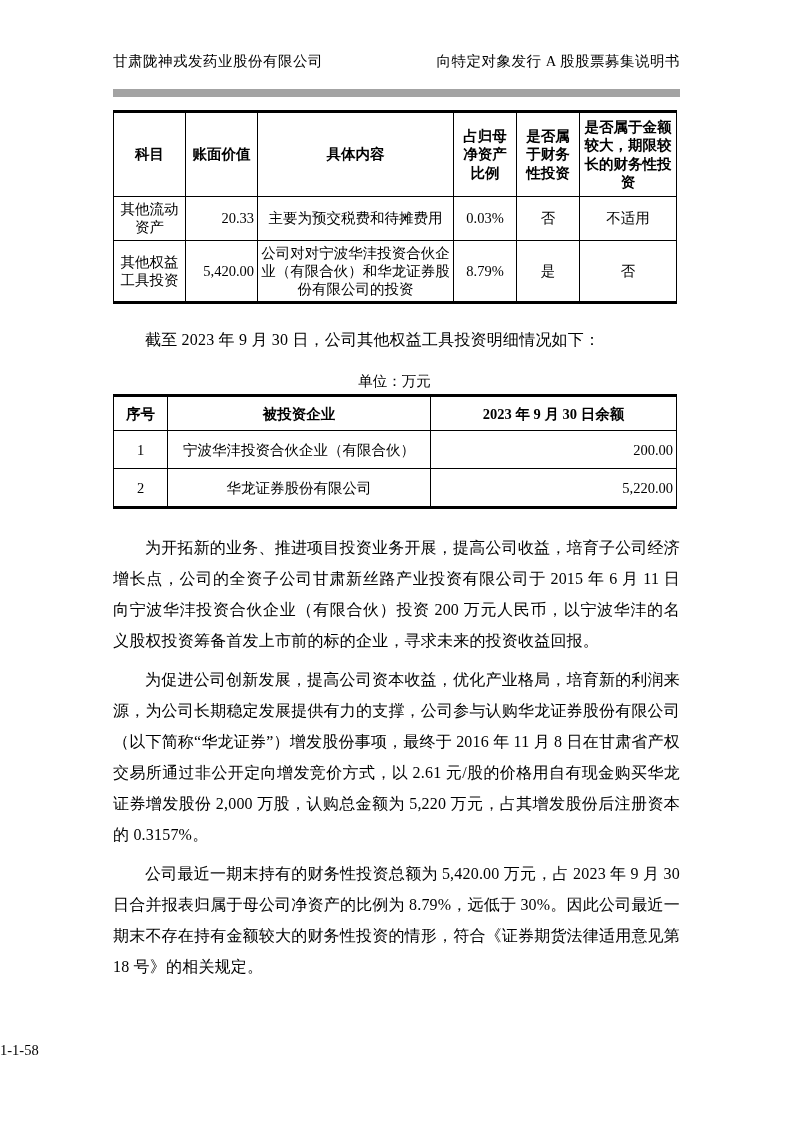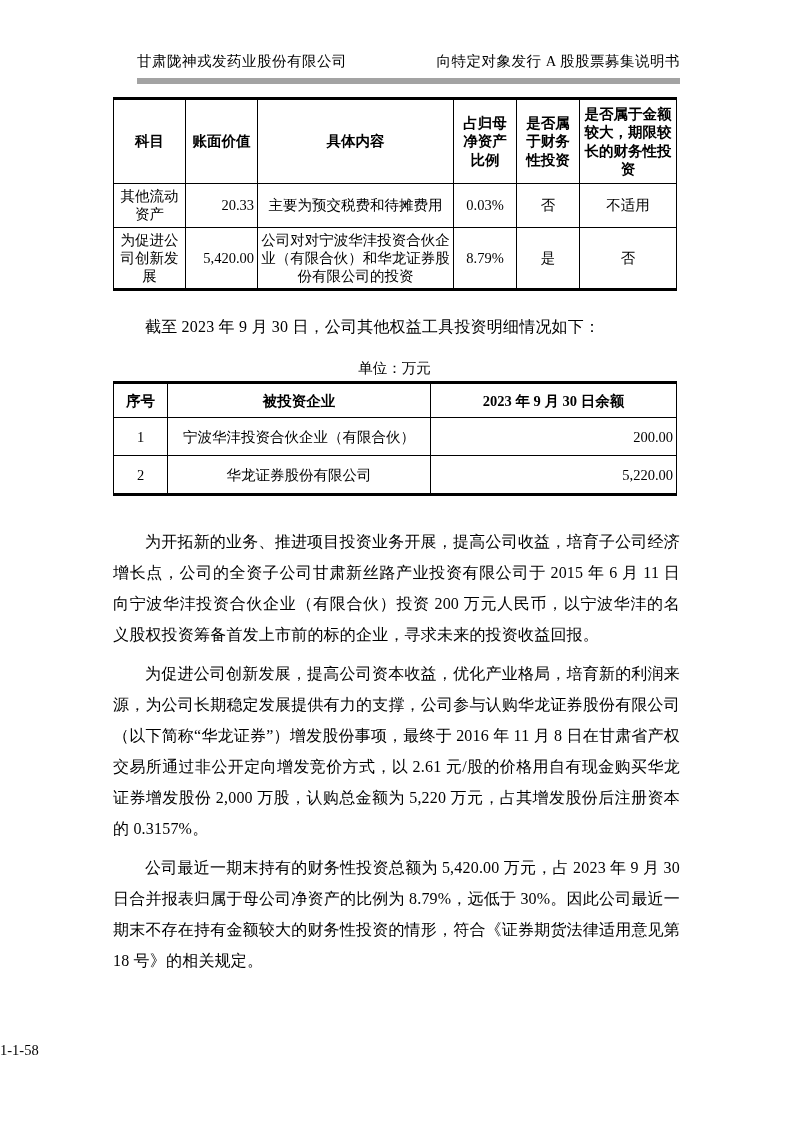--- a/index.html
+++ b/index.html
@@ -14,23 +14,22 @@
     padding: 52px 113px 0 113px;
     overflow: hidden;
   }
   
   .doc-header {
     display: flex;
     justify-content: space-between;
     align-items: flex-end;
     font-size: 14.5px;
     letter-spacing: 0.5px;
-    padding-bottom: 7px;
-    border-bottom: 6px solid #a3a3a3;
-    margin-left: 24px;
+    padding-bottom: 18px;
+    border-bottom: 8px solid #a3a3a3;
   }
   
   table {
     border-collapse: collapse;
     table-layout: fixed;
     width: 563px;
     border-top: 3px solid #000;
     border-bottom: 3px solid #000;
     font-size: 14.5px;
   }
@@ -62,21 +61,21 @@
     margin: 0 0 8px 0;
     width: 567px;
   }
   .intro { margin-top: 20px; margin-bottom: 0; }
   .unit-label {
     font-size: 14.5px;
     text-align: center;
     margin: 17px 2px 3px 0;
     width: 563px;
   }
-  .body-block { margin-top: 30px; }
+  .body-block { margin-top: 23px; }
   
   .page-footer {
     position: absolute;
     left: 0; right: 0;
     bottom: 63px;
     text-align: left;
     font-size: 14.5px;
   }
 </style>
 </head>
@@ -109,21 +108,21 @@
     </tr>
     <tr class="r1">
       <td>其他流动资产</td>
       <td class="num">20.33</td>
       <td>主要为预交税费和待摊费用</td>
       <td>0.03%</td>
       <td>否</td>
       <td>不适用</td>
     </tr>
     <tr class="r2">
-      <td>为促进公司创新发展</td>
+      <td>其他权益工具投资</td>
       <td class="num">5,420.00</td>
       <td>公司对对宁波华沣投资合伙企业（有限合伙）和华龙证券股份有限公司的投资</td>
       <td>8.79%</td>
       <td>是</td>
       <td>否</td>
     </tr>
   </tbody>
     </table>
 
   <p class="para intro">截至 2023 年 9 月 30 日，公司其他权益工具投资明细情况如下：</p>

